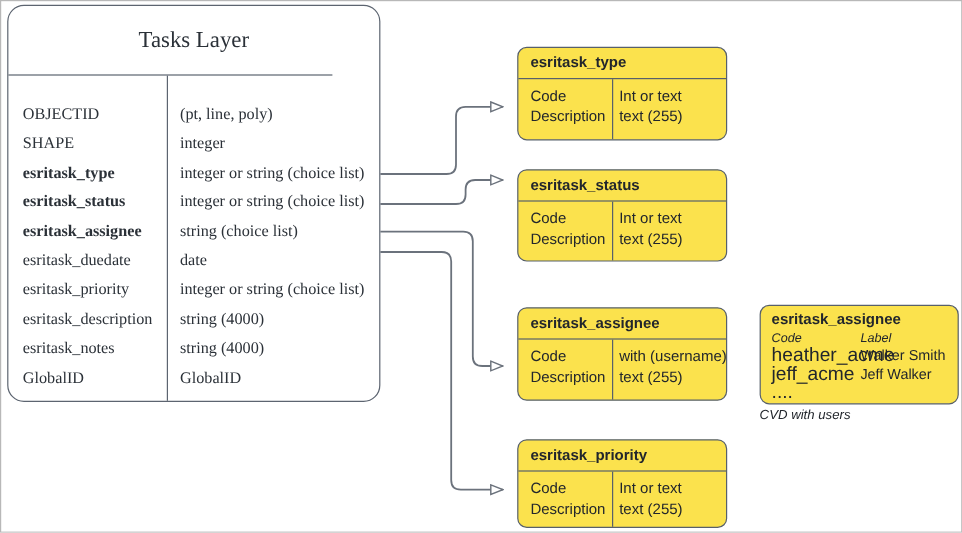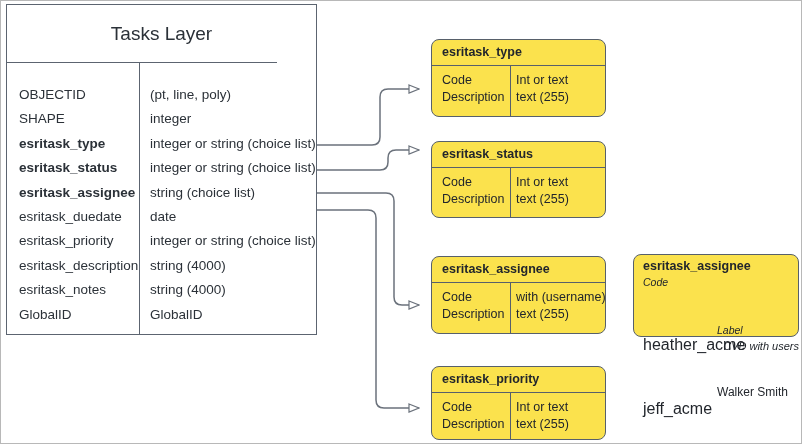--- a/index.html
+++ b/index.html
@@ -33,22 +33,23 @@
 
   
   .entity-main {
     position: absolute;
     left: 5px;
     top: 3px;
     width: 311px;
     height: 331px;
     background: #ffffff;
     border: 1.6px solid #5c6470;
-    border-radius: 0;
+    border-radius: 14px;
     box-sizing: border-box;
+    font-family: Liberation Serif, serif;
   }
   .entity-main-title {
     position: absolute;
     left: 0;
     top: 0;
     width: 100%;
     height: 57px;
     line-height: 57px;
     text-align: center;
     font-size: 19px;
@@ -182,34 +183,33 @@
   .cvd-c1 {
     width: 74px;
     font-size: 16px;
     color: #22262c;
     white-space: nowrap;
   }
   .cvd-c2 {
     font-size: 12px;
     color: #22262c;
     white-space: nowrap;
-    margin-top: 48px;
   }
   .cvd-head .cvd-c1,
   .cvd-head .cvd-c2 {
     font-style: italic;
     font-size: 10.5px;
     line-height: 14px;
   }
   .cvd-caption {
     position: absolute;
     left: 632px;
     top: 339px;
     width: 166px;
-    text-align: right;
+    text-align: left;
     font-size: 11px;
     font-style: italic;
     color: #22262c;
   }
 </style>
 </head>
 <body>
 
 <div id="canvas">
 

